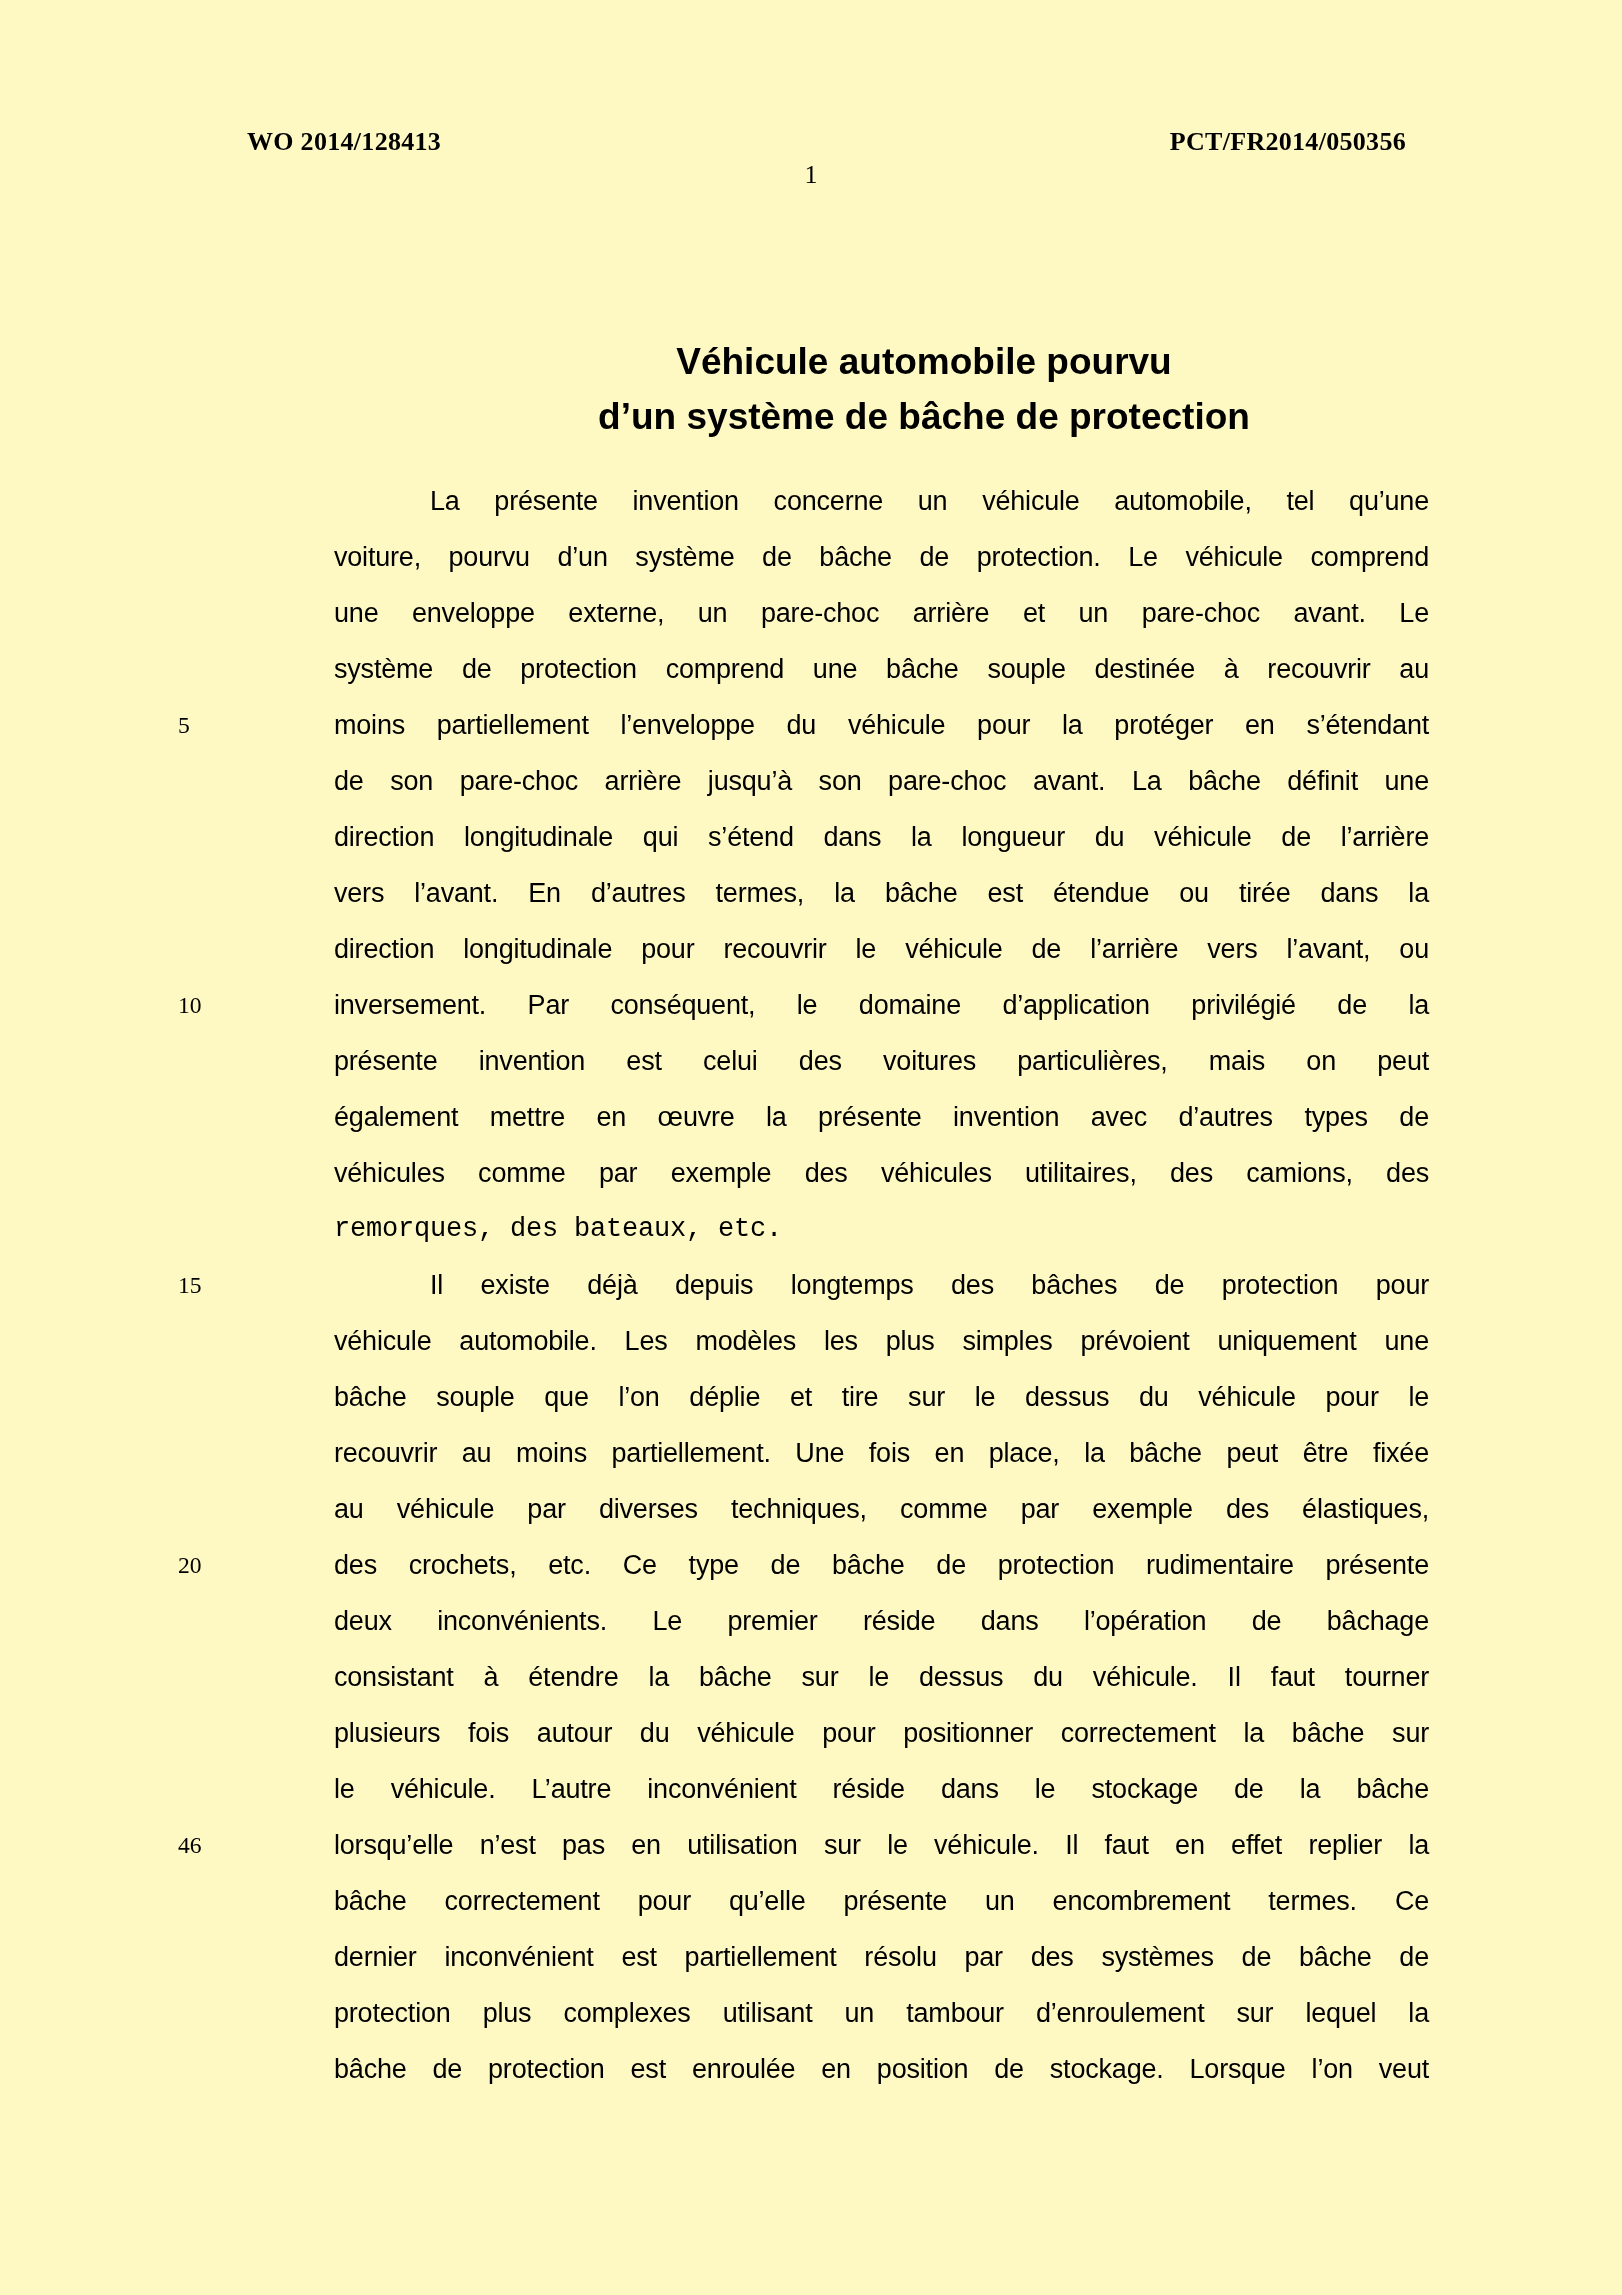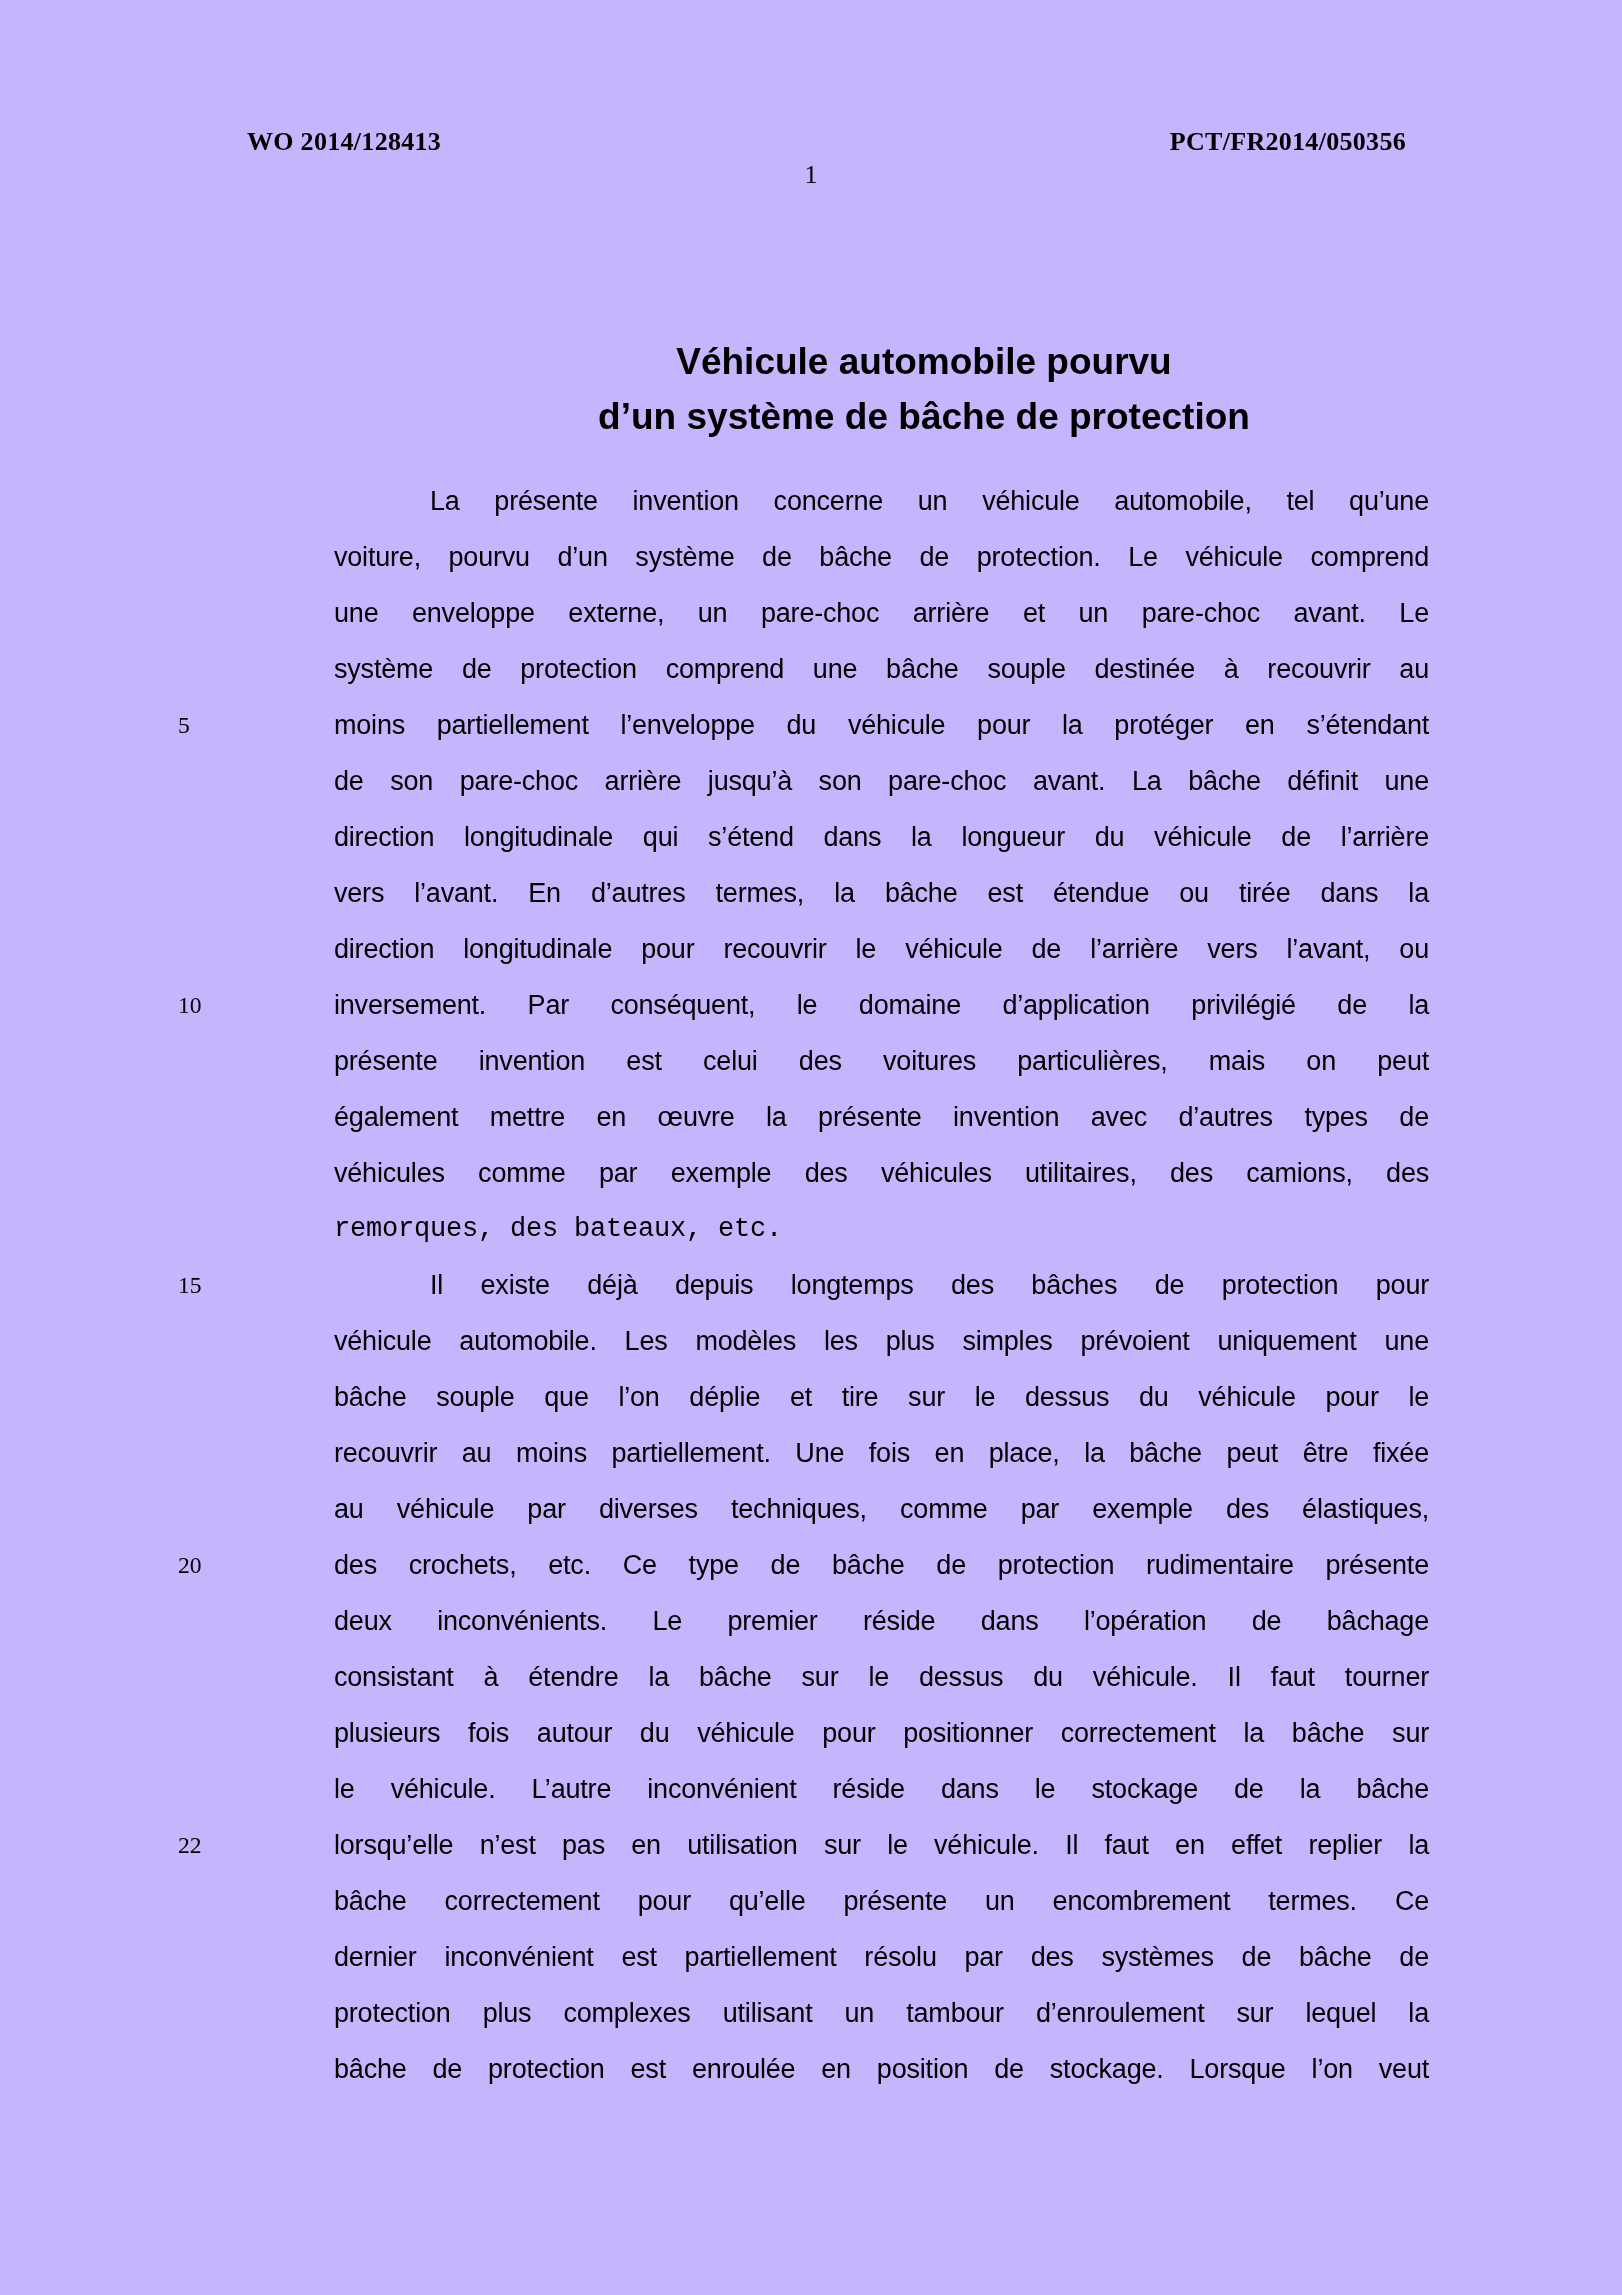--- a/index.html
+++ b/index.html
@@ -1,19 +1,19 @@
 <!DOCTYPE html>
 <html style="font-size:10.5px"><head>
 <meta charset="utf-8">
 <style>
   html,body{margin:0;padding:0;background:#777;}
   .page{
     position:relative;
     width:1622px;height:2295px;
-    background:#c4b5fd;
+    background:#fef9c3;
     color:#000;
     font-family:"Liberation Sans", sans-serif;
     overflow:hidden;
   }
   .hdr-id{
     position:absolute;top:126px;
     font-family:"Liberation Serif", serif;
     font-weight:bold;
     font-size:26px;line-height:31px;
     letter-spacing:0.3px;
@@ -197,21 +197,21 @@
       <span class="line-no"></span>
       <span class="line-text">plusieurs fois autour du véhicule pour positionner correctement la bâche sur</span>
     </div>
 
     <div class="body-line">
       <span class="line-no"></span>
       <span class="line-text">le véhicule. L’autre inconvénient réside dans le stockage de la bâche</span>
     </div>
 
     <div class="body-line">
-      <span class="line-no">22</span>
+      <span class="line-no">46</span>
       <span class="line-text">lorsqu’elle n’est pas en utilisation sur le véhicule. Il faut en effet replier la</span>
     </div>
 
     <div class="body-line">
       <span class="line-no"></span>
       <span class="line-text">bâche correctement pour qu’elle présente un encombrement termes. Ce</span>
     </div>
 
     <div class="body-line">
       <span class="line-no"></span>

